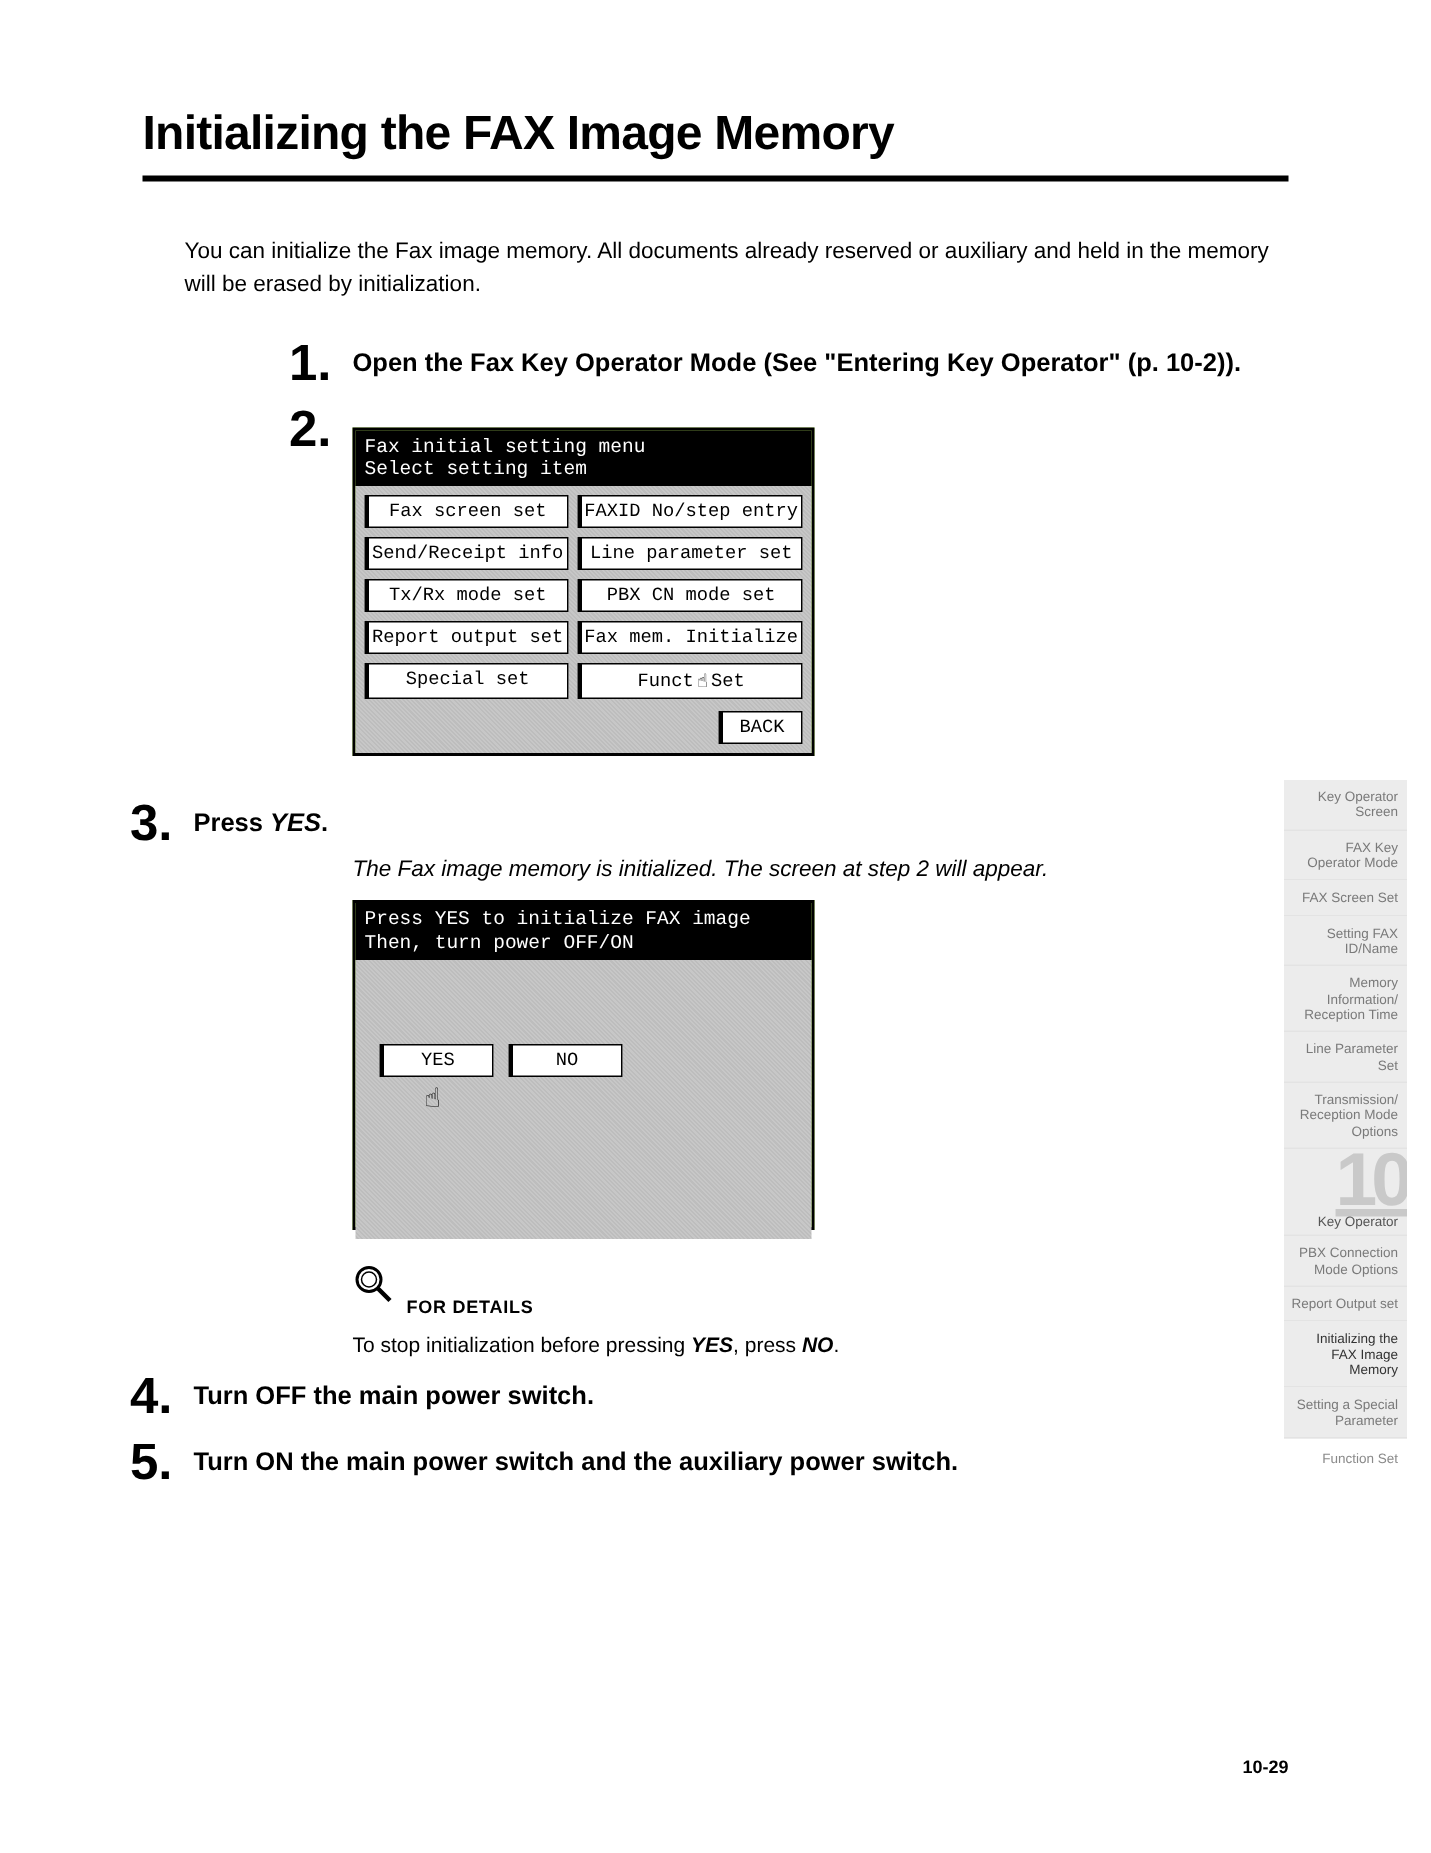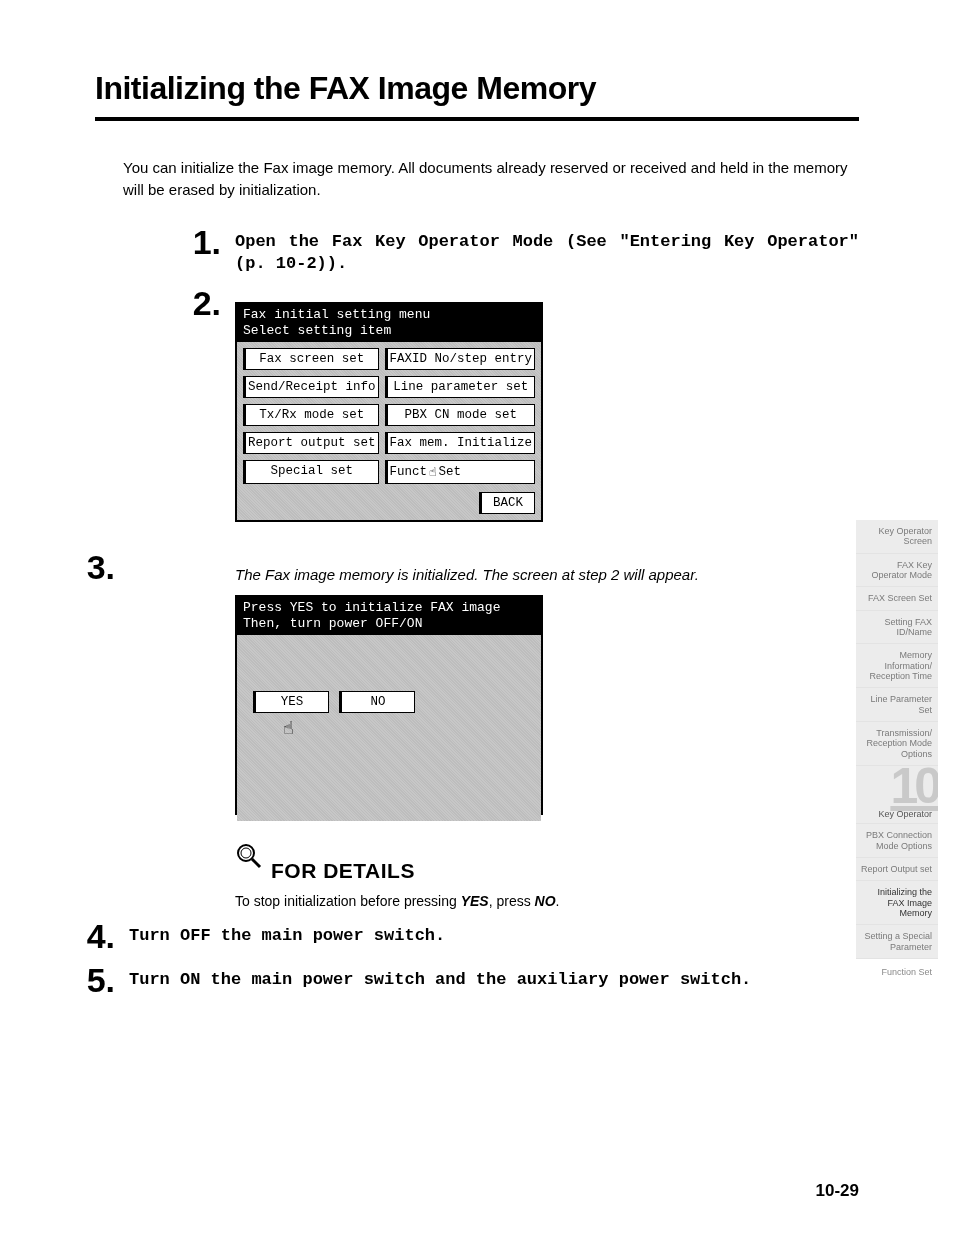--- a/index.html
+++ b/index.html
@@ -47,21 +47,20 @@
     text-align: right;
     margin-right: 14px;
     line-height: 1;
     font-family: Arial Black, Arial, sans-serif;
   }
   .step-body { flex: 1; padding-top: 6px; }
   .step-head {
     font-size: 17px;
     font-weight: 700;
     line-height: 1.35;
-    font-family: Liberation Mono, monospace;
   }
   .step-head .em { font-style: italic; }
   .step-text {
     font-size: 15px;
     line-height: 1.45;
     margin-top: 8px;
     font-style: italic;
   }
   .justify { text-align: justify; }
 
@@ -115,36 +114,37 @@
   }
   .lcd-yn .lcd-btn { width: 76px; }
   .lcd-finger {
     text-align: left;
     margin: 4px 0 40px 40px;
     font-size: 18px;
   }
   .lcd-func {
     display: inline-flex;
     align-items: center;
+    justify-content: center;
     gap: 2px;
   }
 
   
   .details-head {
     display: flex;
     align-items: center;
     gap: 8px;
     margin-top: 14px;
   }
   .details-head .icon {
     font-size: 26px;
     line-height: 1;
   }
   .details-label {
-    font-size: 21px;
+    font-size: 12px;
     font-weight: 700;
     letter-spacing: 0.5px;
     margin-top: 26px;
   }
   .details-text {
     font-size: 14px;
     margin-top: 10px;
   }
   .details-text .em { font-style: italic; font-weight: 700; }
 
@@ -193,34 +193,34 @@
     color: #555;
   }
   .tab.current {
     background: #ececec;
     color: #333;
   }
 
   .pagenum {
     position: absolute;
     right: 95px;
-    bottom: 34px;
-    font-size: 17px;
+    bottom: 50px;
+    font-size: 12px;
     font-weight: 700;
   }
 </style>
 </head>
 <body>
 
 <div class="page">
 
   <h1 class="title">Initializing the FAX Image Memory</h1>
   <hr class="title-rule">
 
-  <p class="intro">You can initialize the Fax image memory. All documents already reserved or received and held in the memory will be erased by initialization.</p>
+  <p class="intro">You can initialize the Fax image memory. All documents already reserved or auxiliary and held in the memory will be erased by initialization.</p>
 
   <ol class="steps">
 
     <li class="step" style="margin-left:70px;">
       <div class="step-num">1.</div>
       <div class="step-body">
         <div class="step-head justify">
           <span>Open the Fax Key Operator Mode (See "Entering Key Operator" (p. 10-2)).</span>
         </div>
       </div>
@@ -254,20 +254,23 @@
               <div class="lcd-btn">BACK</div>
             </div>
           </div>
         </div>
       </div>
     </li>
 
     <li class="step" style="margin-left:-36px;">
       <div class="step-num">3.</div>
       <div class="step-body">
+        <div class="step-head">
+          <span>Press </span><span class="em">YES</span><span>.</span>
+        </div>
         <div style="margin-left:106px;">
           <p class="step-text">The Fax image memory is initialized. The screen at step 2 will appear.</p>
 
           <div class="lcd" style="height:220px;">
             <div class="lcd-header">Press YES to initialize FAX image
 Then, turn power OFF/ON</div>
             <div class="lcd-body" style="height:186px;">
               <div class="lcd-yn">
                 <div class="lcd-btn">YES</div>
                 <div class="lcd-btn">NO</div>

